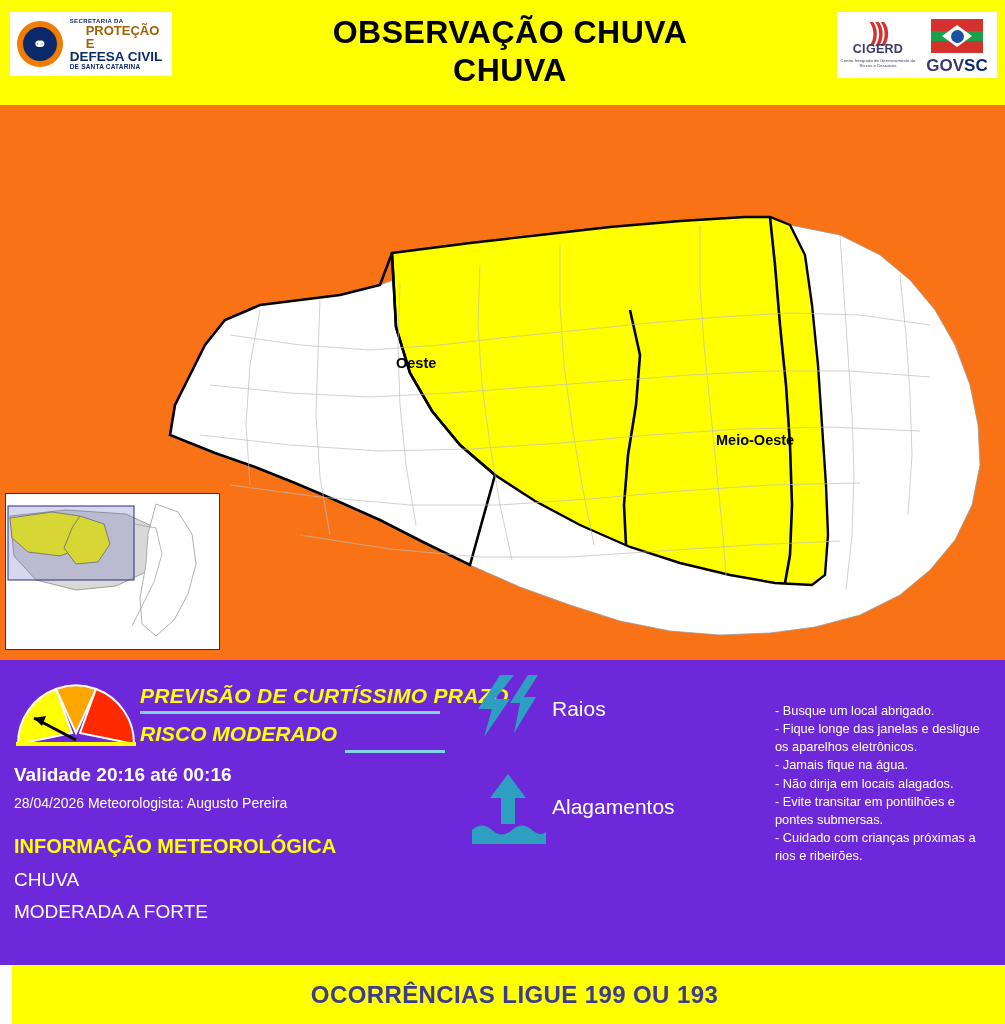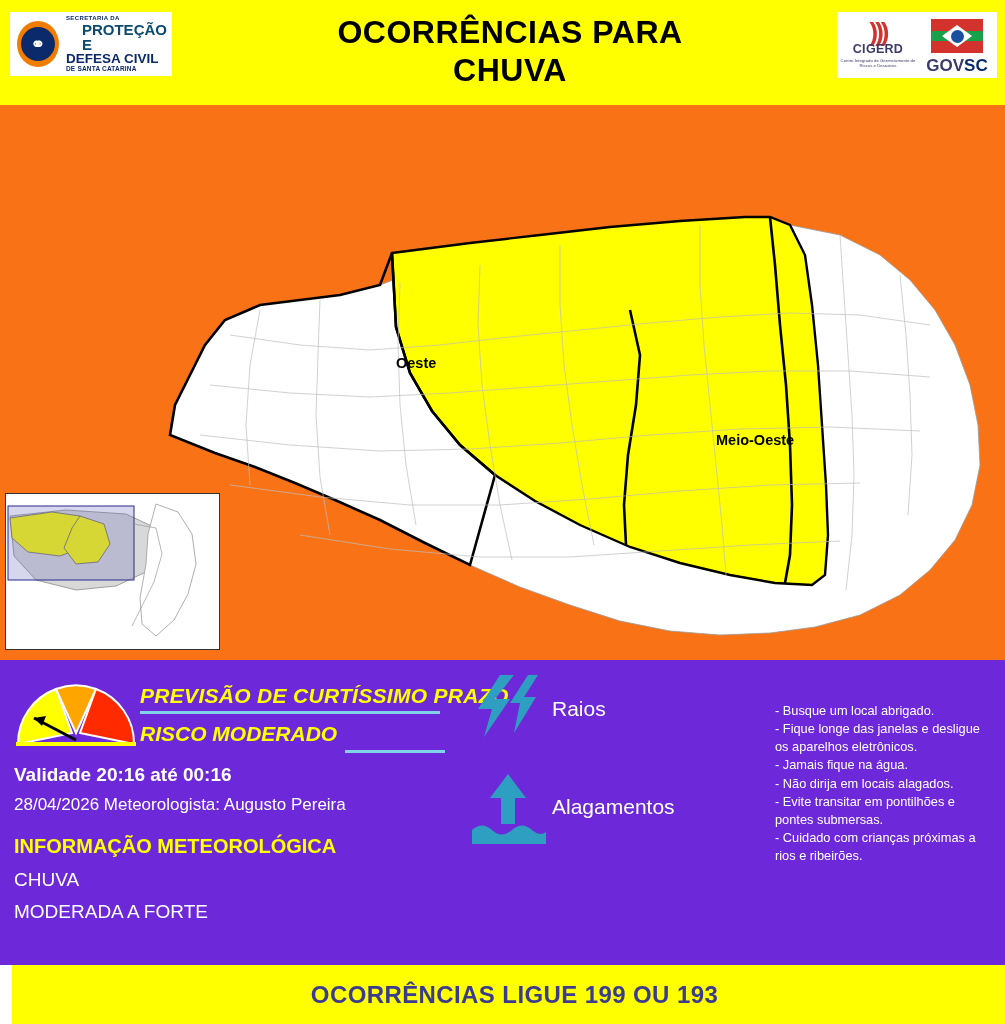--- a/index.html
+++ b/index.html
@@ -26,21 +26,21 @@
     display:flex;align-items:center;justify-content:center;
     position:relative;
   }
   .logo-dc .badge .inner{
     width:34px;height:34px;border-radius:50%;
     background:#0b2a6b;display:flex;align-items:center;justify-content:center;
     color:#ffffff;font-size:17px;font-weight:bold;
   }
   .logo-dc .txt{margin-left:7px;line-height:1.02;}
   .logo-dc .txt .l1{font-size:6px;letter-spacing:.4px;color:#0b2a6b;font-weight:bold;}
-  .logo-dc .txt .l2{font-size:15px;color:#0c4a6e;font-weight:bold;padding-left:16px;}
+  .logo-dc .txt .l2{font-size:13px;color:#a16207;font-weight:bold;padding-left:16px;}
   .logo-dc .txt .l3{font-size:13.5px;color:#0b2a6b;font-weight:bold;}
   .logo-dc .txt .l4{font-size:6.5px;color:#0b2a6b;font-weight:bold;letter-spacing:.2px;}
 
   .title{
     position:absolute;left:200px;top:14px;width:620px;
     text-align:center;color:#000000;
     font-size:32px;font-weight:bold;line-height:1.18;
     letter-spacing:.5px;
   }
 
@@ -98,21 +98,21 @@
     position:absolute;left:140px;top:62px;
     font-size:21px;font-style:italic;font-weight:bold;color:#ffff00;
   }
   .risco-line{position:absolute;left:345px;top:90px;width:100px;height:3px;background:#7fd4e8;}
   .validade{
     position:absolute;left:14px;top:104px;
     font-size:19px;font-weight:bold;color:#ffffff;
   }
   .meteorologista{
     position:absolute;left:14px;top:135px;
-    font-size:17px;color:#ffffff;
+    font-size:14px;color:#ffffff;
   }
   .info-title{
     position:absolute;left:14px;top:175px;
     font-size:20px;color:#ffff00;font-weight:bold;
   }
   .info-l1{position:absolute;left:14px;top:209px;font-size:19px;color:#ffffff;}
   .info-l2{position:absolute;left:14px;top:241px;font-size:19px;color:#ffffff;}
 
   .icon-raios{position:absolute;left:470px;top:15px;width:72px;height:62px;}
   .lbl-raios{position:absolute;left:552px;top:37px;font-size:21px;color:#ffffff;}
@@ -149,21 +149,21 @@
     </div>
     <div class="txt">
       <div class="l1">SECRETARIA DA</div>
       <div class="l2">PROTEÇÃO E</div>
       <div class="l3">DEFESA CIVIL</div>
       <div class="l4">DE SANTA CATARINA</div>
     </div>
   </div>
 
   <div class="title">
-    <div>OCORRÊNCIAS PARA</div>
+    <div>OBSERVAÇÃO CHUVA</div>
     <div>CHUVA</div>
   </div>
 
   <div class="logo-right">
     <div class="cigerd">
       <div class="waves">)))</div>
       <div class="nm">CIGERD</div>
       <div class="sub">Centro Integrado de Gerenciamento de Riscos e Desastres</div>
     </div>
     <div class="govsc">

